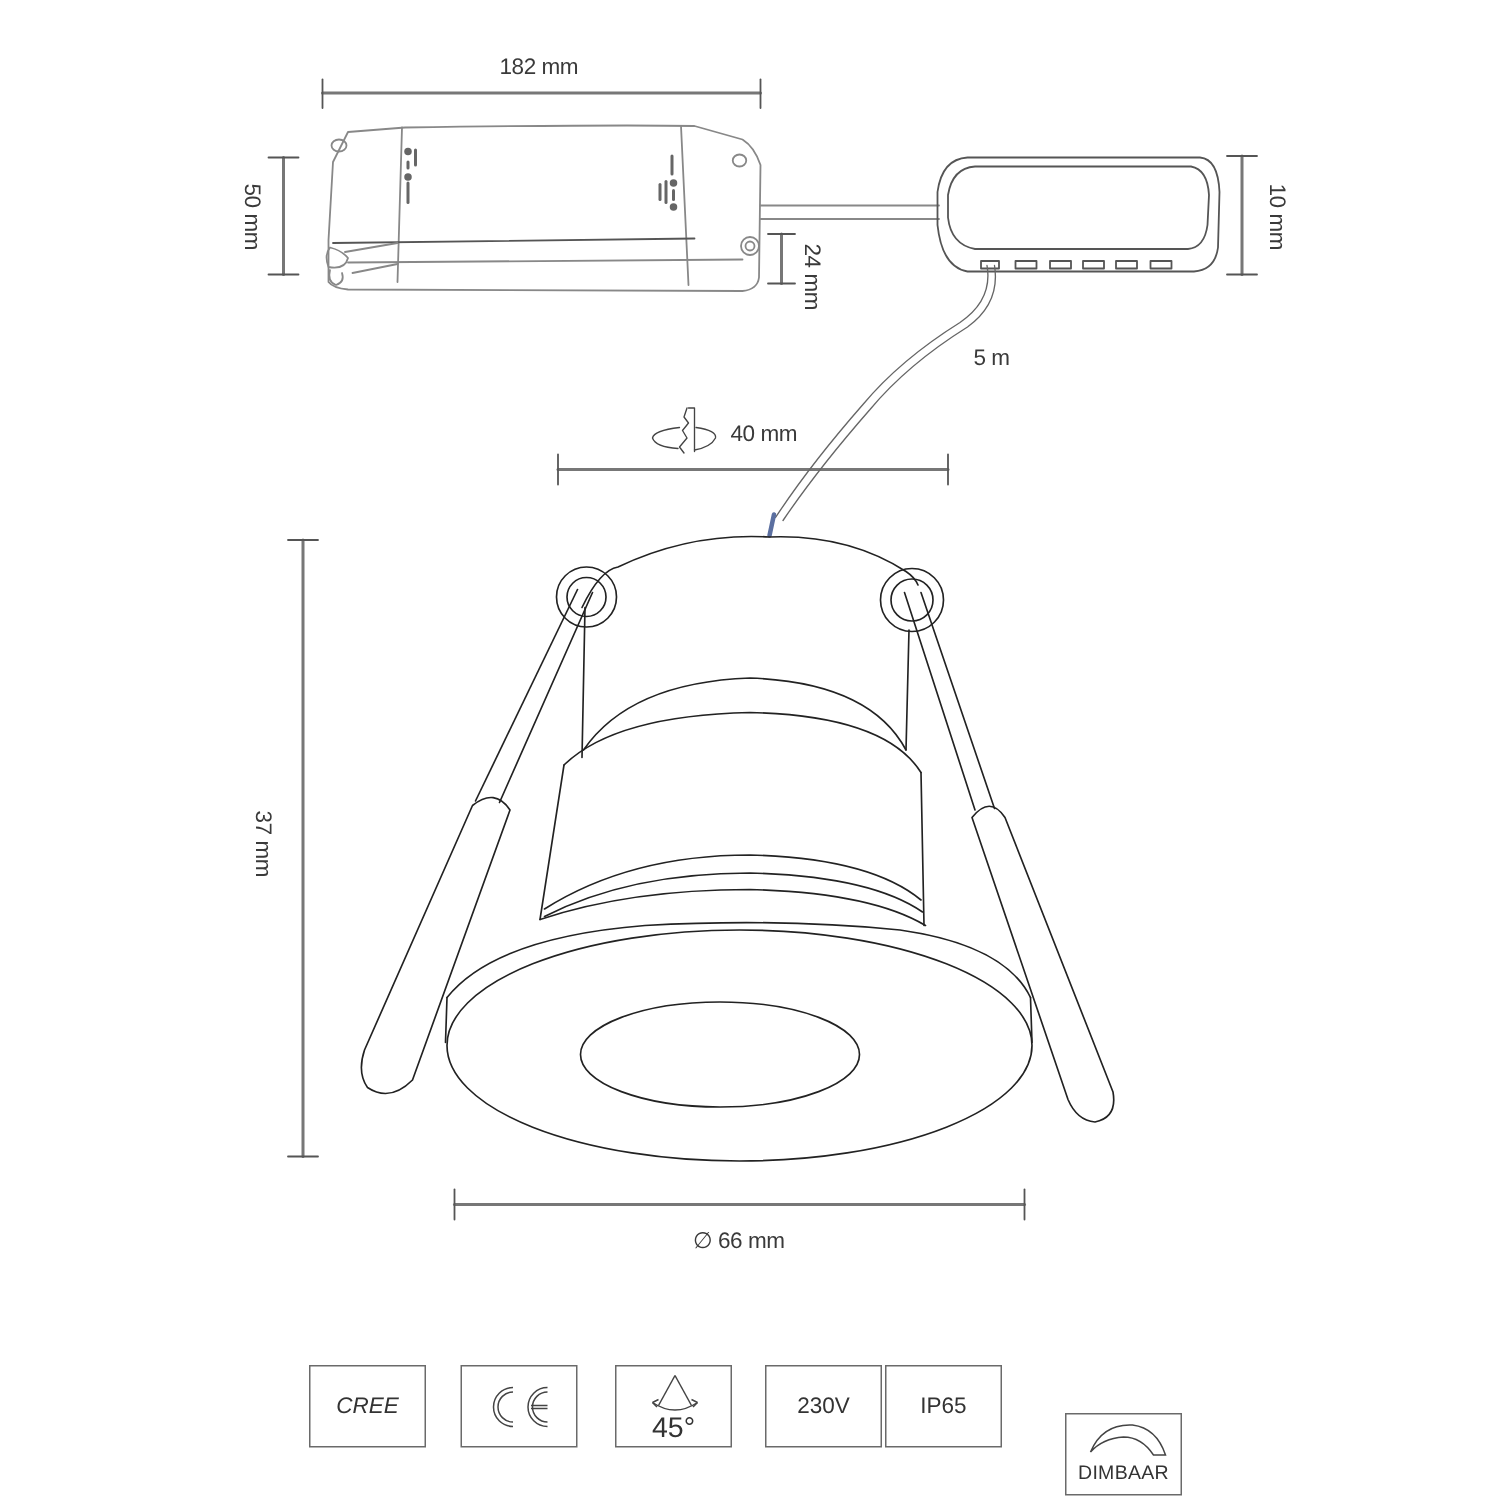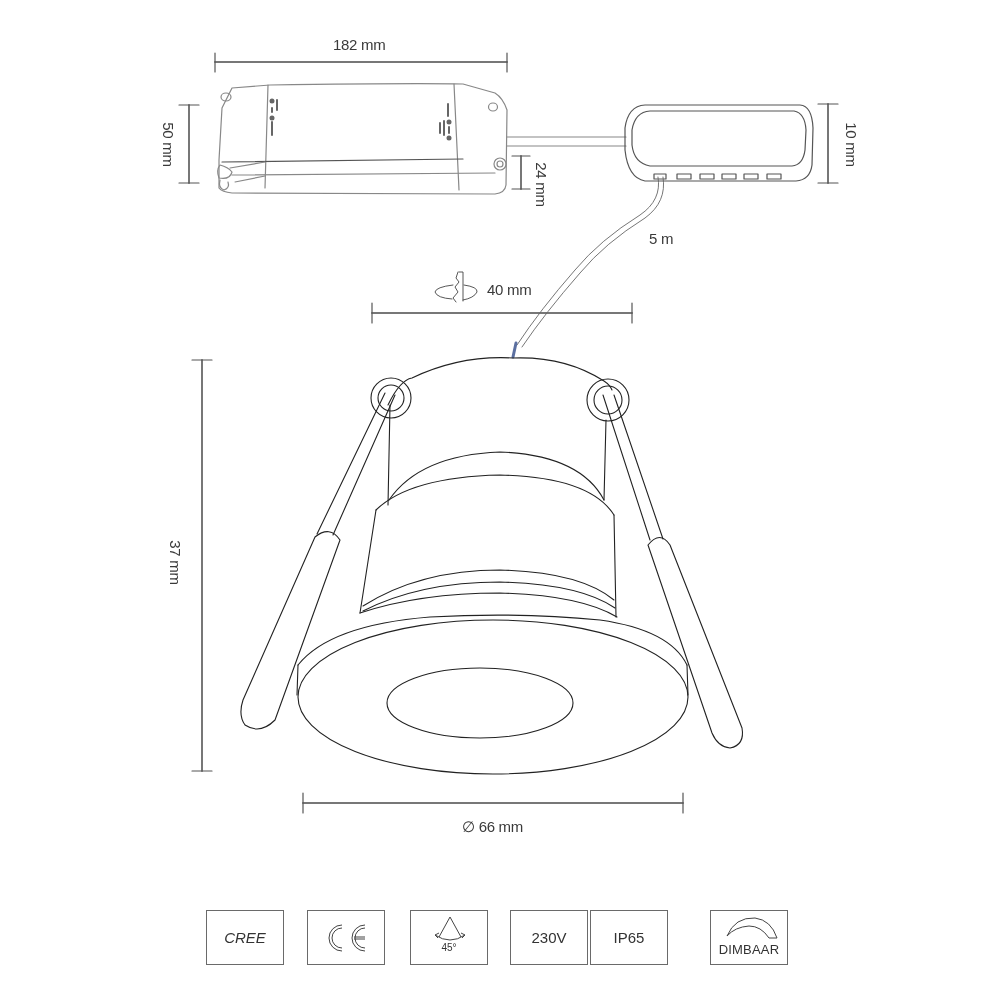--- a/index.html
+++ b/index.html
@@ -188,32 +188,32 @@
   <div class="badge" style="left:410px;">
     <svg width="40" height="30" viewBox="0 0 40 30" style="position:absolute; left:19px; top:4px;">
       <g fill="none" stroke="#444" stroke-width="1">
         <path d="M20 2 L9 22"></path>
         <path d="M20 2 L31 22"></path>
         <path d="M5 20 Q20 30 35 20"></path>
         <path d="M5 20 L9 18 M5 20 L8 23"></path>
         <path d="M35 20 L31 18 M35 20 L32 23"></path>
       </g>
     </svg>
-    <span class="sub" style="top:31px; font-size:10px;">45°</span>
+    <span class="sub" style="top:31px; font-size:19px;">45°</span>
   </div>
 
   <div class="badge" style="left:510px;">
     <span>230V</span>
   </div>
 
   <div class="badge" style="left:590px;">
     <span>IP65</span>
   </div>
 
-  <div class="badge" style="left:710px;">
+  <div class="badge" style="left:710px;margin-top:32px;">
     <svg width="60" height="28" viewBox="0 0 60 28" style="position:absolute; left:10px; top:3px;">
       <g fill="none" stroke="#444" stroke-width="1">
         <path d="M6 22 Q14 3 34 4 Q50 6 56 24 L48 24 Q40 12 28 12 Q14 13 6 22 Z"></path>
       </g>
     </svg>
     <span class="sub" style="top:31px; font-size:13px; letter-spacing:0.2px;">DIMBAAR</span>
   </div>
 
 </div>
 

